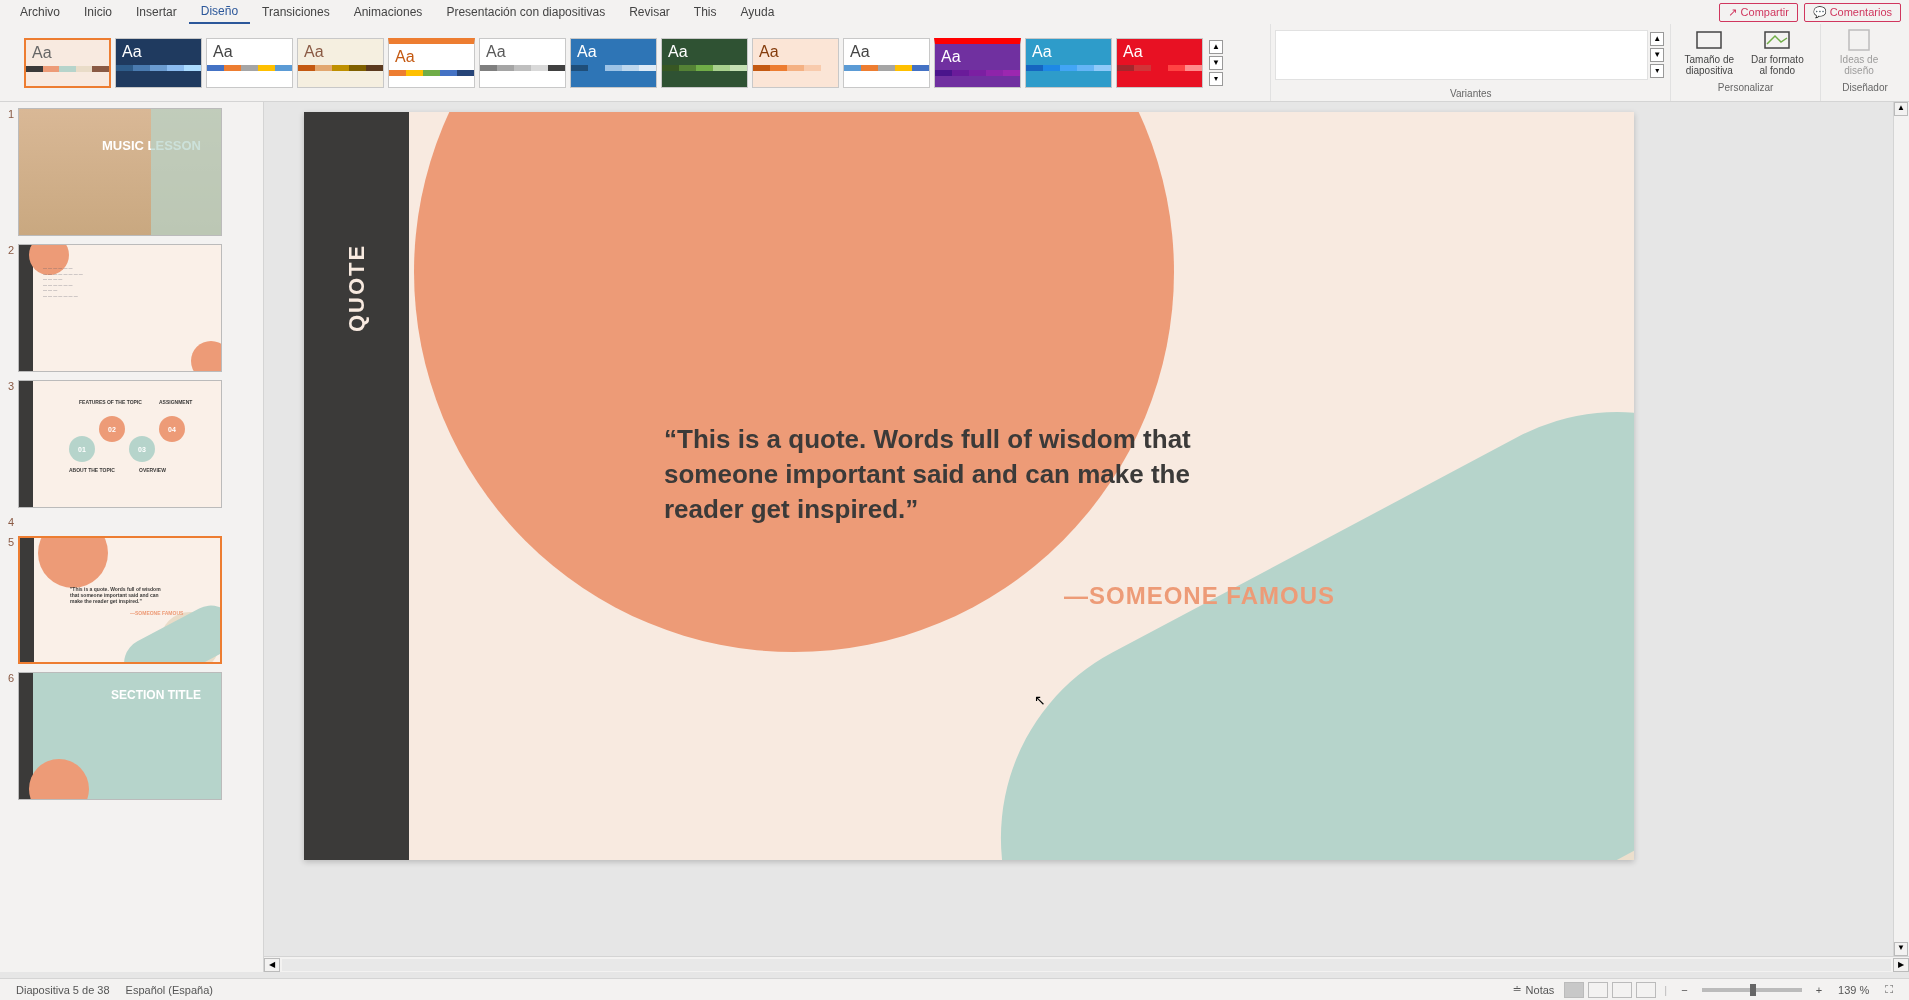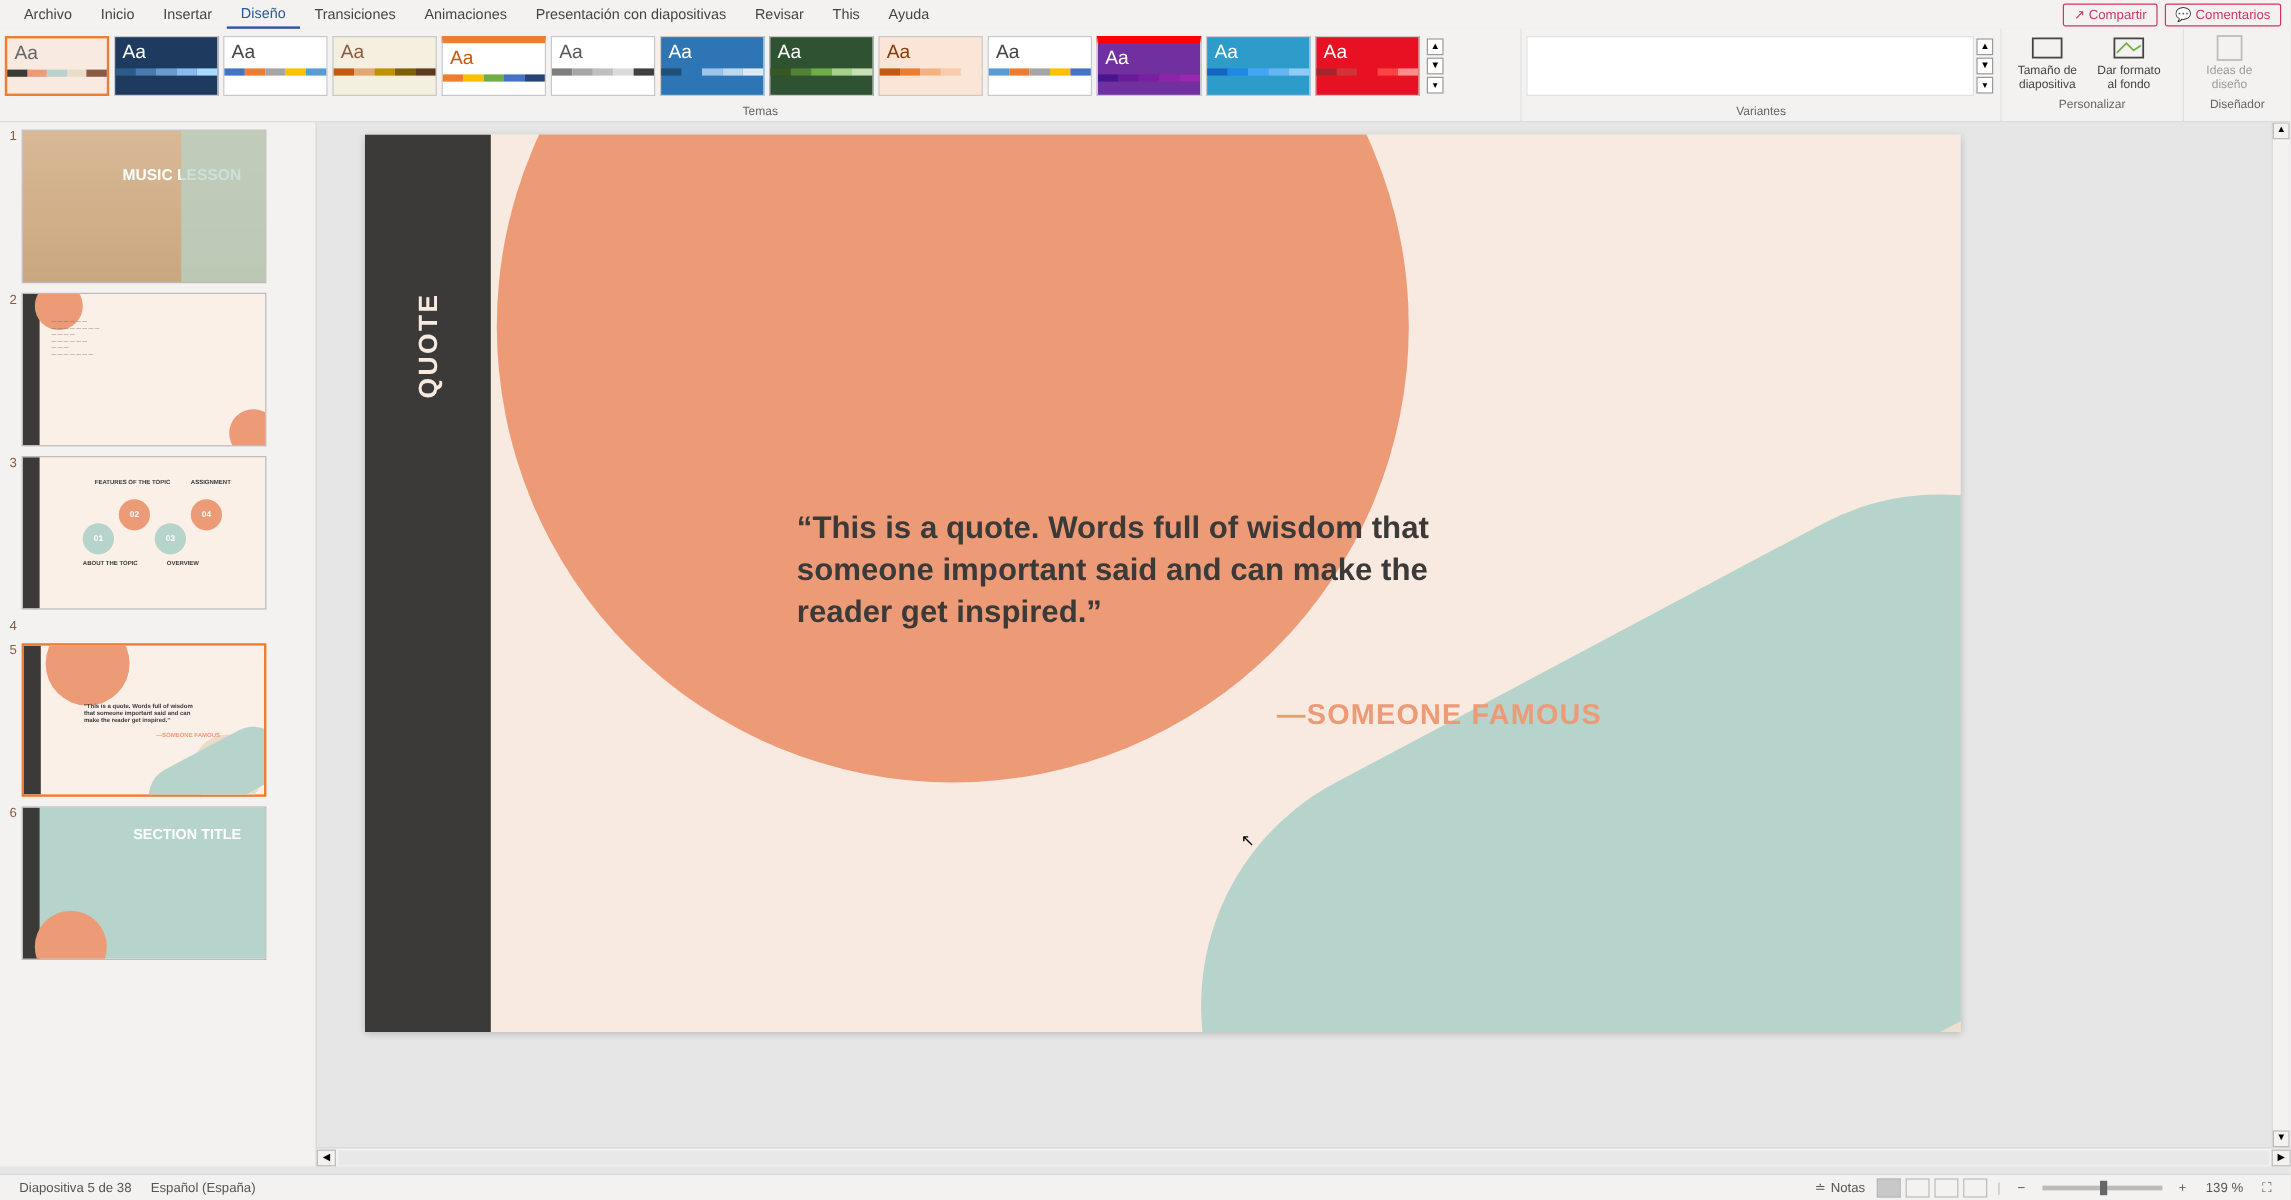--- a/index.html
+++ b/index.html
@@ -100,21 +100,21 @@
   <span class="menu-item">Presentación con diapositivas</span>
   <span class="menu-item">Revisar</span>
   <span class="menu-item">This</span>
   <span class="menu-item">Ayuda</span>
   <span class="spacer"></span>
   <span class="right-btn">↗ <span>Compartir</span></span>
   <span class="right-btn">💬 <span>Comentarios</span></span>
 </div>
 
 <div class="ribbon">
-  <div class="ribbon-group" style="width:1422px;">
+  <div class="ribbon-group" style="width:1422px;margin-left:20px;">
     <div class="themes-row" id="themes-row">
         <div class="theme-tile selected" style="background: rgb(248, 234, 224);">
           <div class="aa" style="color: rgb(102, 102, 102);">Aa</div>
           <div class="cstrip">
             <span style="background: rgb(59, 58, 57);"></span>
             <span style="background: rgb(237, 155, 119);"></span>
             <span style="background: rgb(182, 212, 203);"></span>
             <span style="background: rgb(233, 220, 200);"></span>
             <span style="background: rgb(138, 90, 68);"></span>
           </div>
@@ -238,21 +238,20 @@
             <span style="background: rgb(255, 67, 67);"></span>
             <span style="background: rgb(255, 140, 140);"></span>
           </div>
         </div>
         <div class="theme-arrows">
           <div class="theme-arrow">▲</div>
           <div class="theme-arrow">▼</div>
           <div class="theme-arrow">▾</div>
         </div>
       </div>
-    <div class="ribbon-group-label">Temas</div>
   </div>
   <div class="ribbon-group" style="width:400px;">
     <div class="variants-area">
       <div class="variant-box"></div>
       <div class="theme-arrows">
         <div class="theme-arrow">▲</div>
         <div class="theme-arrow">▼</div>
         <div class="theme-arrow">▾</div>
       </div>
     </div>

